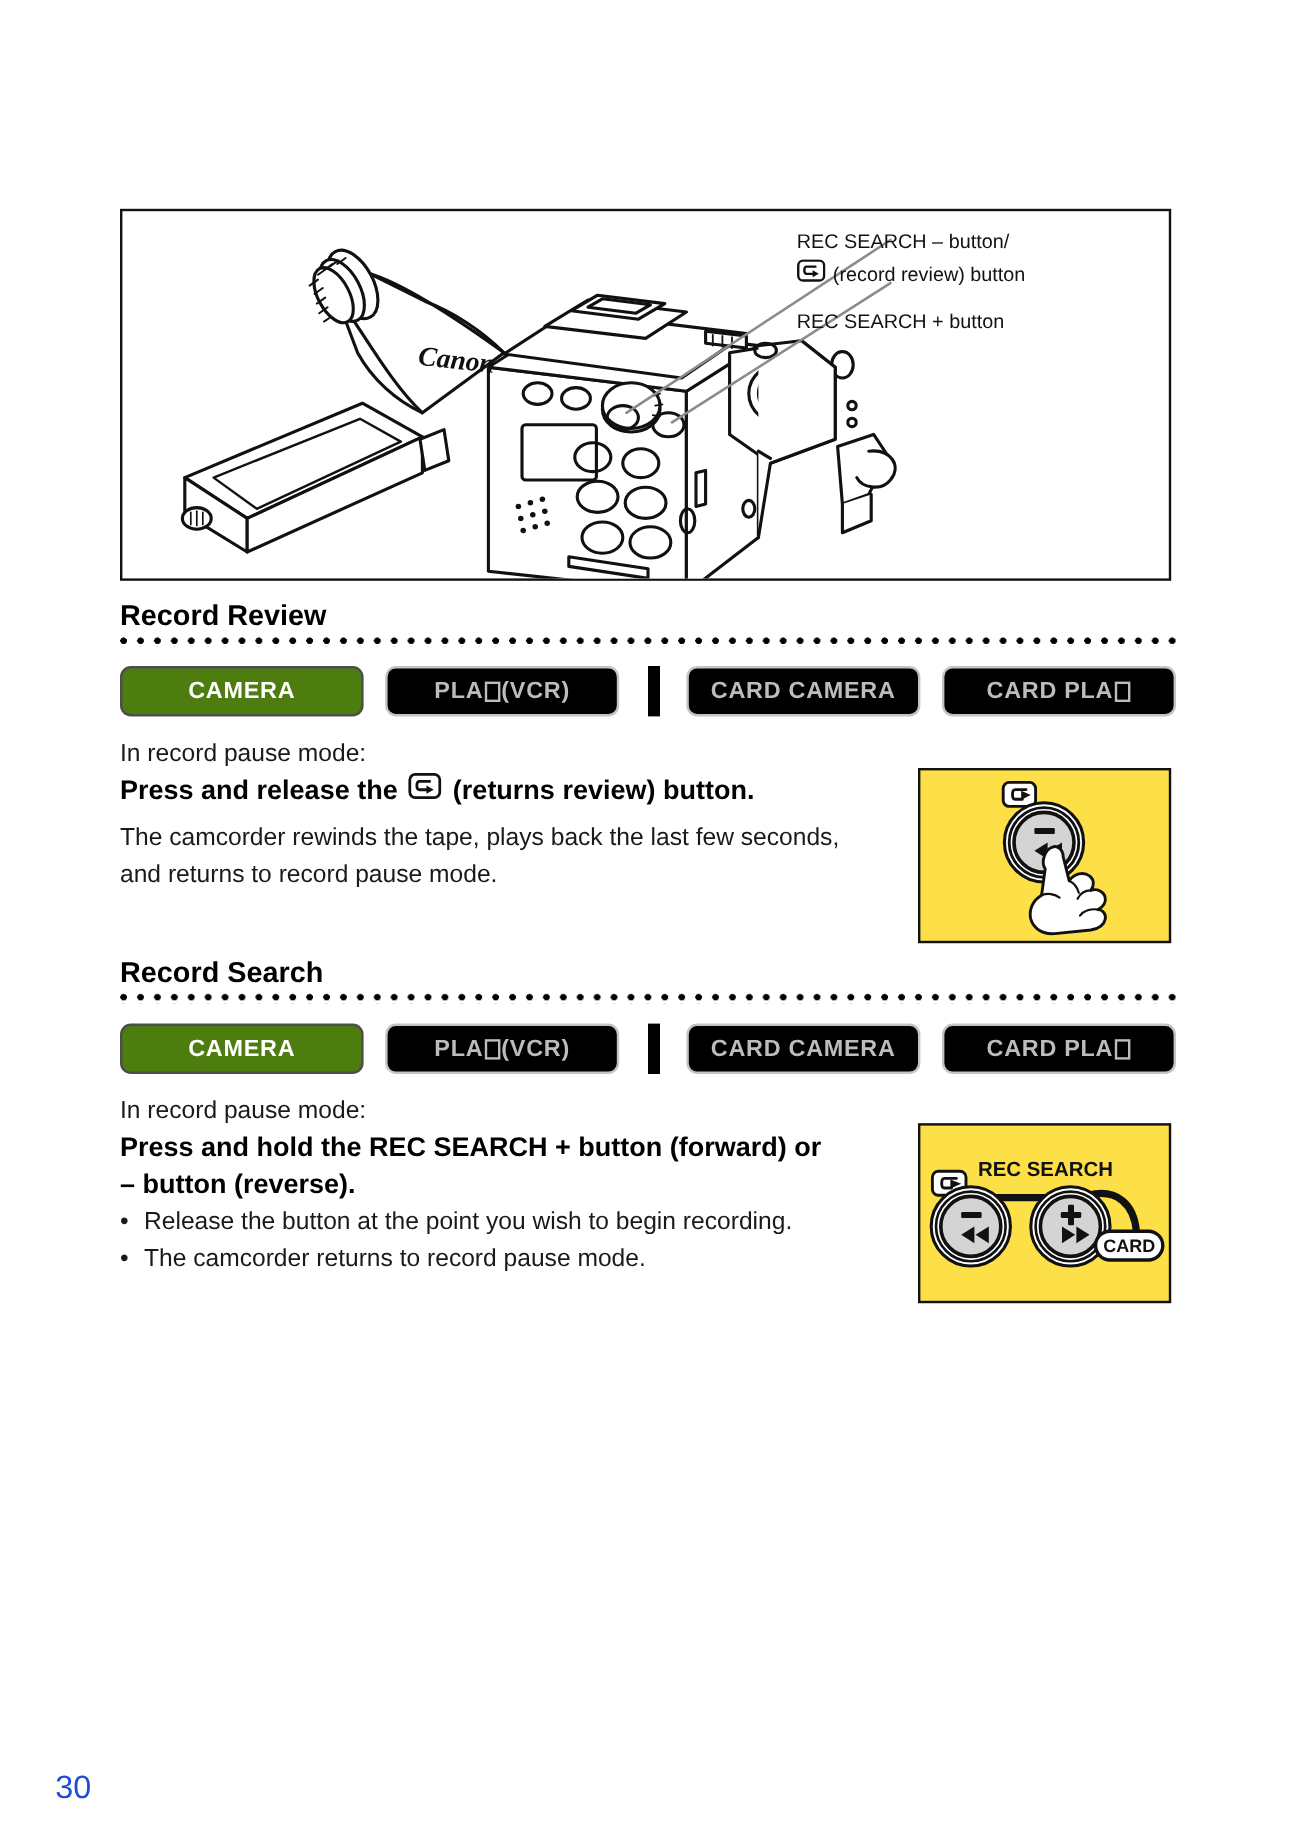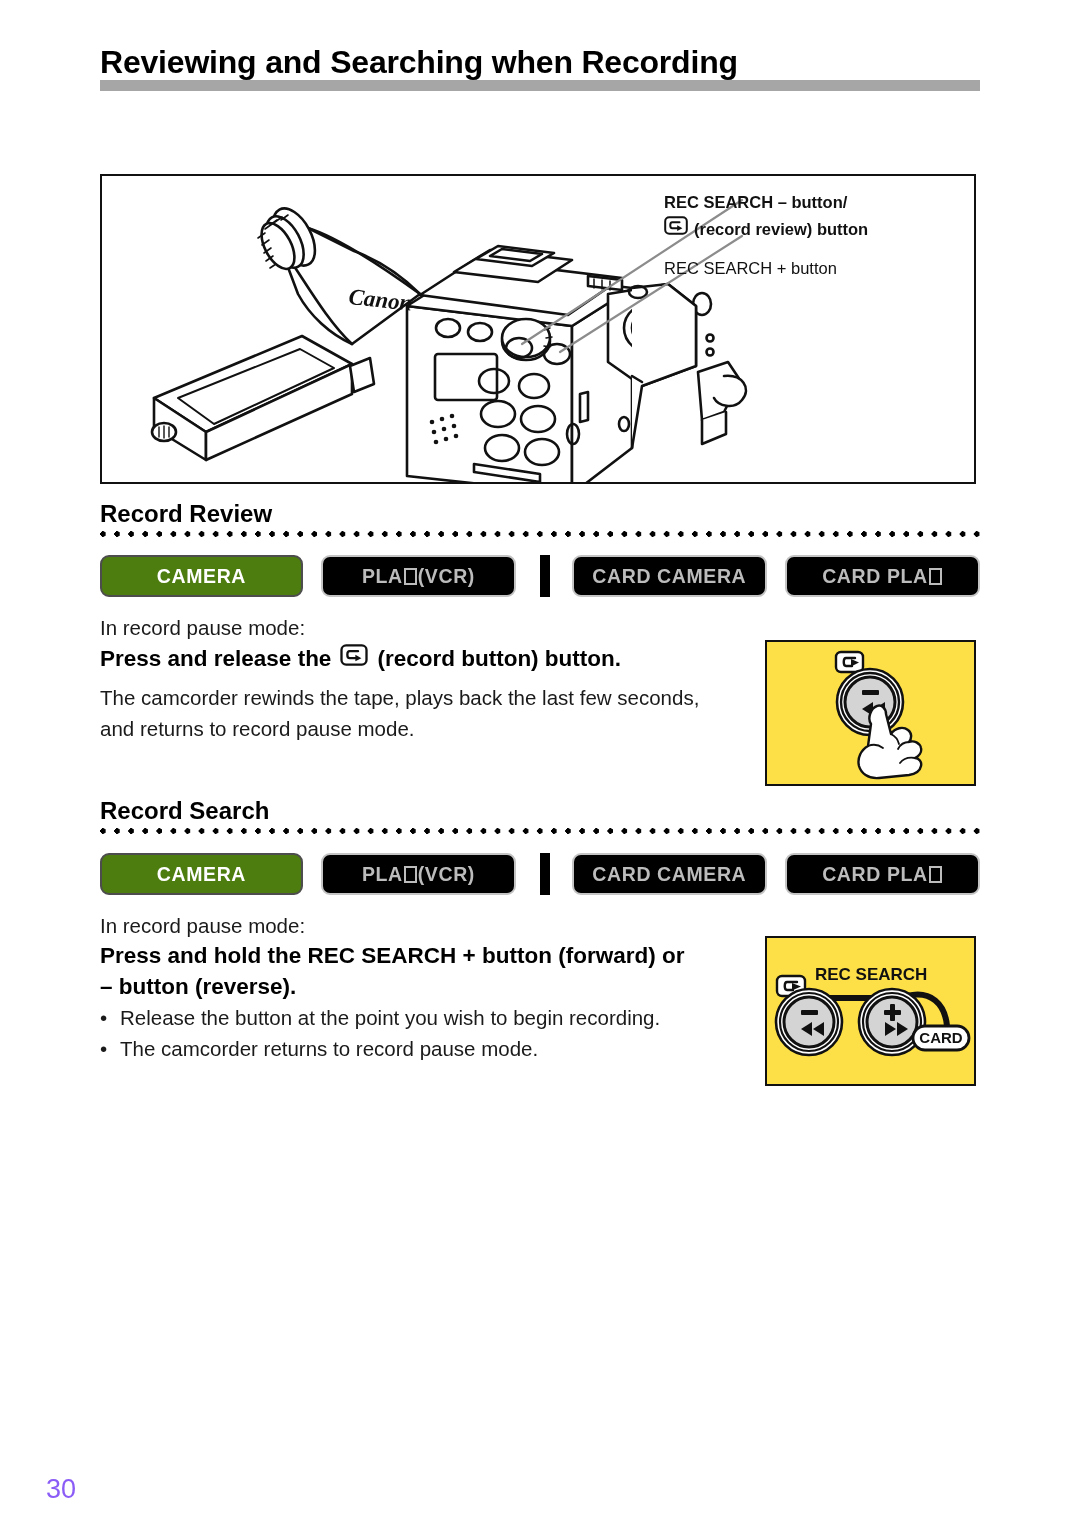--- a/index.html
+++ b/index.html
@@ -78,21 +78,21 @@
     left: 0; top: 0;
   }
 
   .callout {
     position: absolute;
     font-size: 16.5px;
     line-height: 24px;
     color: #111;
     white-space: nowrap;
   }
-  .callout-1 { left: 664px; top: 190px; font-weight: bold; }
+  .callout-1 { left: 664px; top: 190px; }
   .callout-2 { left: 664px; top: 256px; }
   .cl-line2 { display: flex; align-items: center; gap: 6px; margin-top: 2px;}
 
   
   .rr-glyph {
     display: inline-block;
     vertical-align: -3px;
   }
 
   
@@ -203,32 +203,28 @@
   }
   #frame-review { left: 765px; top: 640px; width: 211px; height: 146px; }
   #frame-search { left: 765px; top: 936px; width: 211px; height: 150px; }
 
   
   .page-number {
     position: absolute;
     left: 46px;
     top: 1474px;
     font-size: 27px;
-    color: #8b5cf6;
+    color: #1d4ed8;
   }
 </style>
 </head>
 <body>
 
 <div class="page">
 
-  <div class="title-block">
-    <div class="title-rule"></div>
-    <div class="title-text">Reviewing and Searching when Recording</div>
-  </div>
 
 
   <div class="figure-frame">
     <svg class="cam-svg" width="872" height="306" viewBox="0 0 872 306">
       <g fill="none" stroke="#111" stroke-width="2.6" stroke-linejoin="round" stroke-linecap="round">
 
         <path d="M305 130 L305 300 L470 318 L470 150 Z" fill="#fff"></path>
 
         <path d="M470 150 L530 112 L530 272 L470 318 Z" fill="#fff"></path>
 
@@ -393,21 +389,21 @@
 
   <div class="step-head" style="top:643px; display:flex; align-items:center; gap:9px; white-space:nowrap;">
     <span>Press and release the</span>
     <span class="rr-glyph">
       <svg width="28" height="22" viewBox="0 0 24 19">
         <rect x="1.2" y="1.2" width="21.6" height="16.6" rx="4" fill="#fff" stroke="#111" stroke-width="2"></rect>
         <path d="M15.5 6.2 L8.2 6.2 C5.6 6.2 5.6 12.2 8.2 12.2 L14.2 12.2" fill="none" stroke="#111" stroke-width="2" stroke-linecap="round"></path>
         <path d="M13.2 9.2 L18.4 12.2 L13.2 15.0 Z" fill="#111"></path>
       </svg>
     </span>
-    <span>(record button) button.</span>
+    <span>(returns review) button.</span>
   </div>
 
   <div class="body-line" style="top:682px; width:660px;">The camcorder rewinds the tape, plays back the last few seconds,</div>
   <div class="body-line" style="top:713px; width:660px;">and returns to record pause mode.</div>
 
   <div class="small-frame" id="frame-review">
     <svg width="206" height="141" viewBox="0 0 206 141">
 
       <g>
         <rect x="69" y="10" width="27" height="20" rx="5" fill="#fff" stroke="#111" stroke-width="2.4"></rect>

